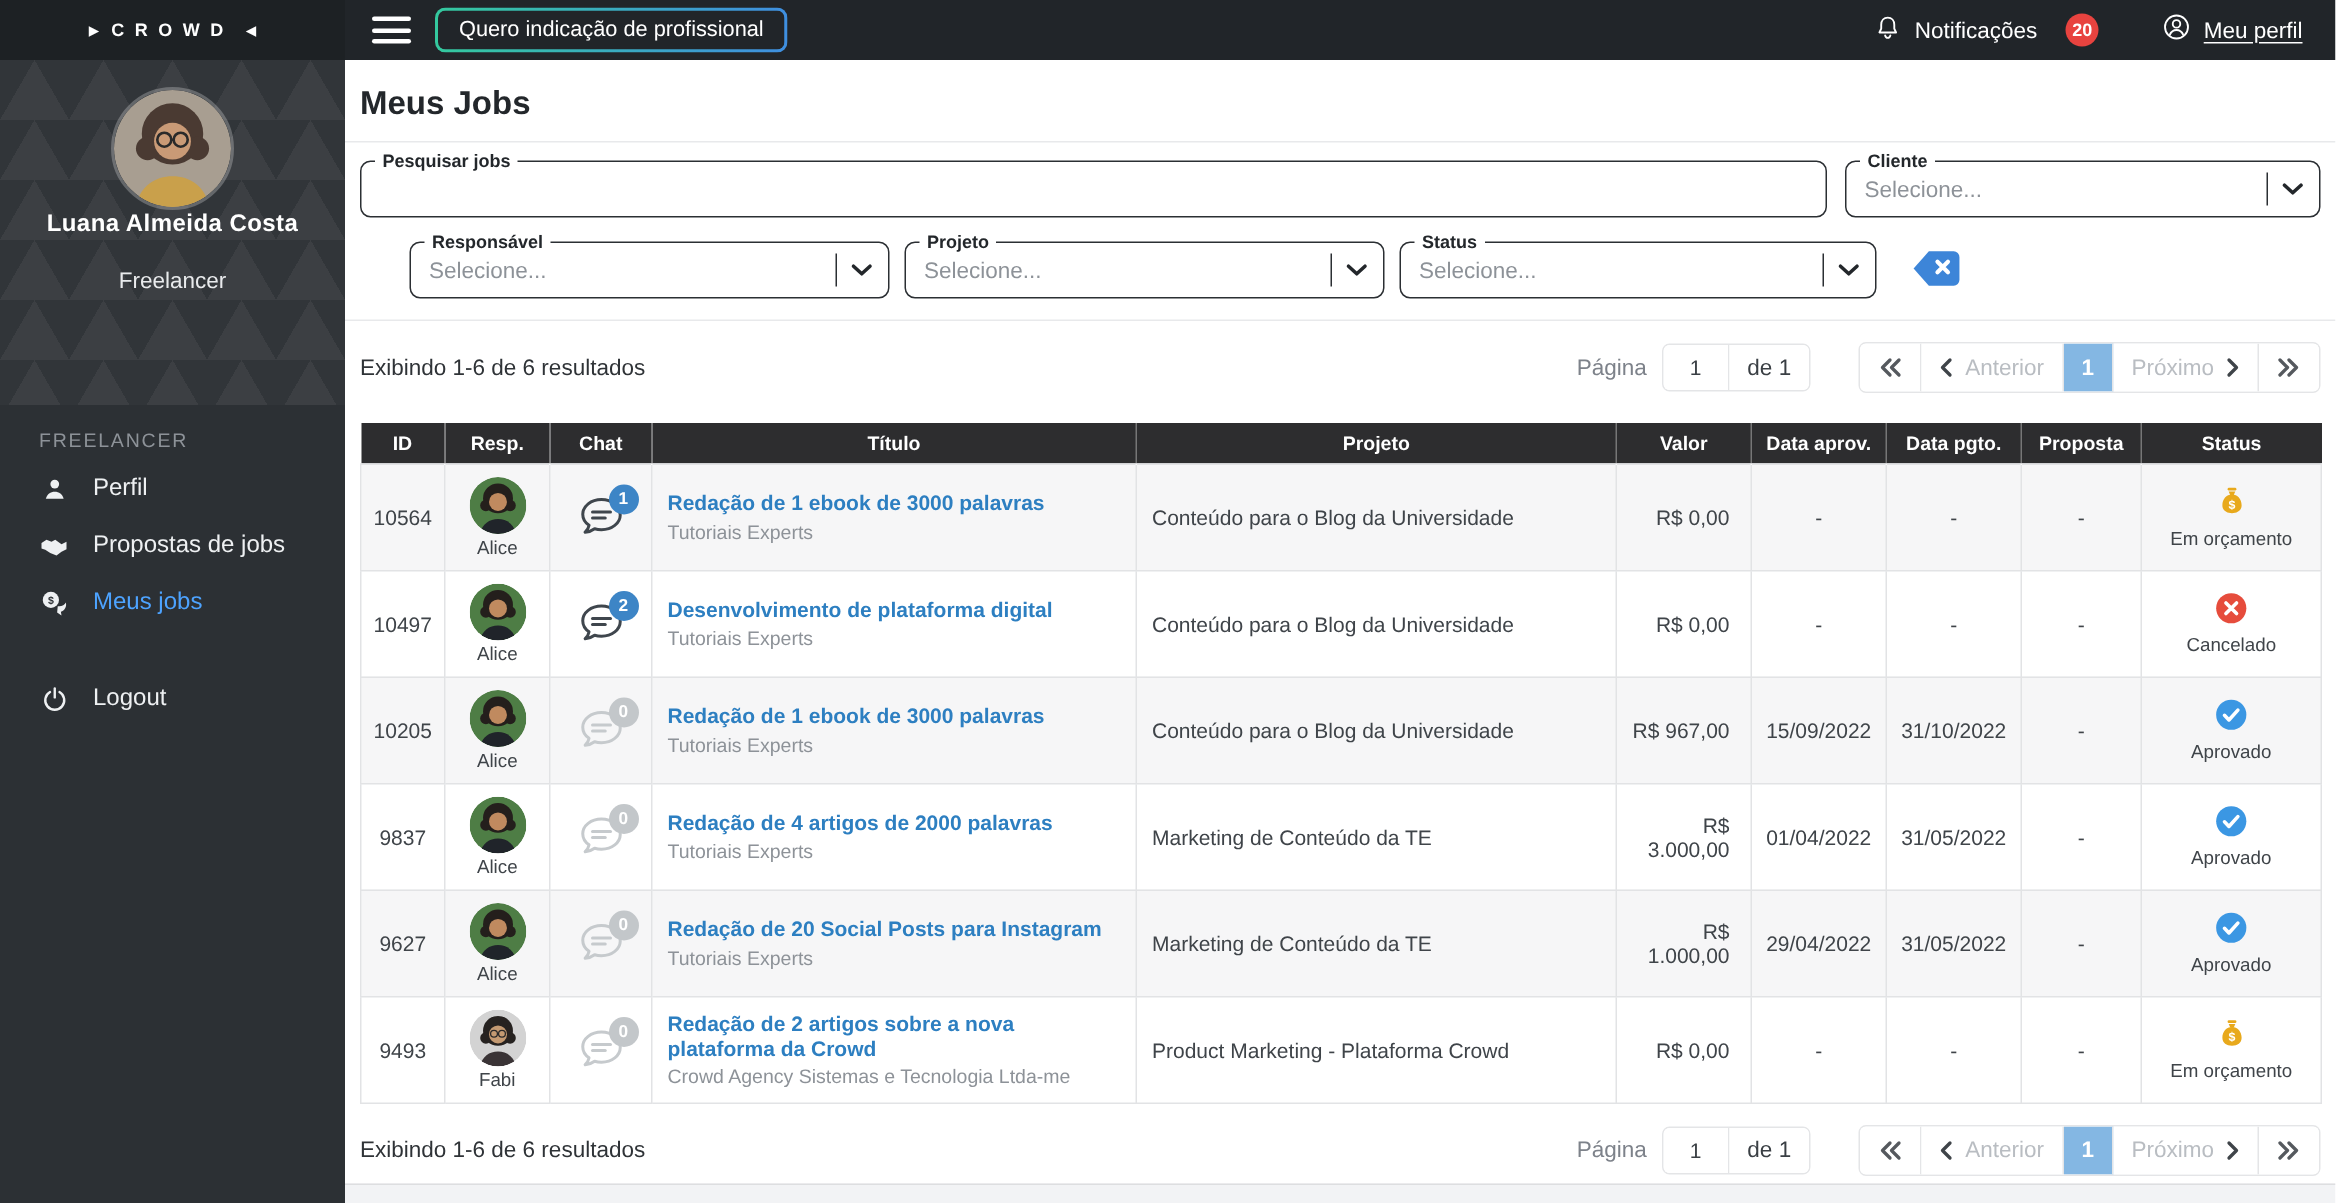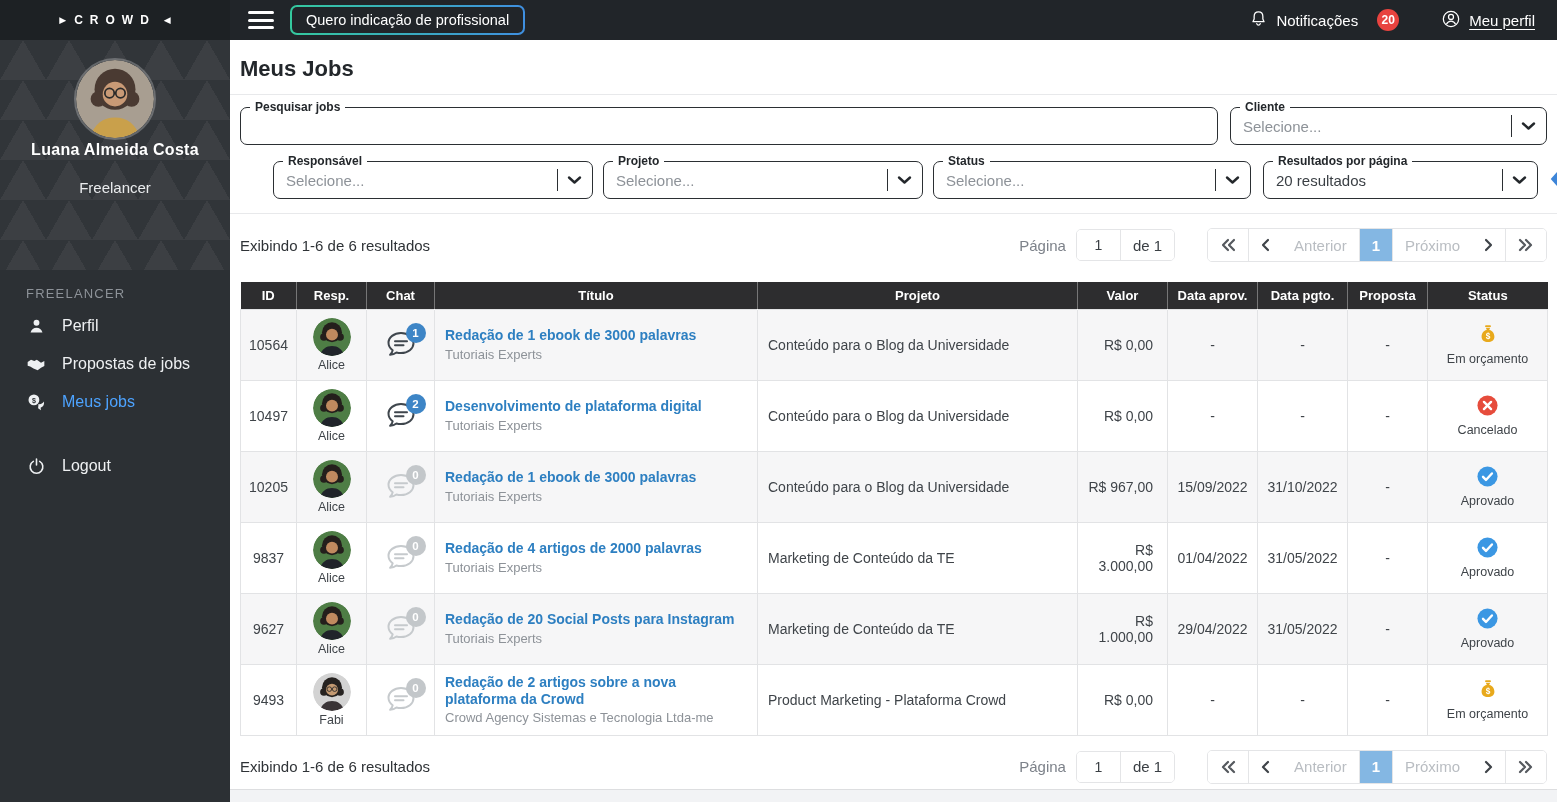--- a/index.html
+++ b/index.html
@@ -63,21 +63,21 @@
   .clear-btn { margin-left:11px; width:34px; height:38px; display:flex; align-items:center; justify-content:center; cursor:pointer; background:none; border:none; }
 
   .results-bar { display:flex; align-items:center; padding:14px 10px; }
   .results-text { font-size:15px; color:#2f3337; }
   .rb-spacer { flex:1; }
   .pg-label { font-size:15px; color:#7d828a; margin-right:10px; }
   .pg-box { display:flex; border:1px solid #e4e5e7; border-radius:5px; overflow:hidden; height:32px; margin-right:32px; }
   .pg-box input { width:44px; border:none; outline:none; text-align:center; font-size:14px; color:#3a3f44; font-family:inherit; border-right:1px solid #e4e5e7; }
   .pg-of { display:flex; align-items:center; padding:0 12px; font-size:15px; color:#3a3f44; background:#fff; }
   .pager { display:flex; border:1px solid #e4e5e7; border-radius:5px; overflow:hidden; height:34px; }
-  .pager > div { display:flex; align-items:center; justify-content:center; padding:0 12px; font-size:15px; color:#b9bdc2; border-right:1px solid #e4e5e7; cursor:pointer; background:#fff; gap:24px; }
+  .pager > div { display:flex; align-items:center; justify-content:center; padding:0 12px; font-size:15px; color:#b9bdc2; border-right:1px solid #e4e5e7; cursor:pointer; background:#fff; gap:8px; }
   .pager > div:last-child { border-right:none; }
   .pager .pnum { background:#84b7e3; color:#fff; min-width:32px; font-weight:600; }
 
   
   .tbl-wrap { padding:6px 10px 0 10px; }
   table { border-collapse:collapse; table-layout:fixed; width:1307px; }
   thead th { background:#2d2d2f; color:#fff; font-size:13px; font-weight:bold; height:27px; border-right:1px solid rgba(255,255,255,.35); text-align:center; }
   thead th:last-child { border-right:none; }
   tbody td { border:1px solid #e2e3e5; height:71px; font-size:14px; color:#3f4449; vertical-align:middle; text-align:center; padding:4px 6px; }
   tbody tr:nth-child(odd) { background:#f6f6f7; }
@@ -244,30 +244,20 @@
           <span class="vdiv"></span>
           <span class="chev">
               <svg width="15" height="10" viewBox="0 0 15 10" fill="none" stroke="#23272b" stroke-width="2.4" stroke-linecap="round" stroke-linejoin="round">
                 <path d="M2 2.5l5.5 5 5.5-5"></path>
               </svg>
             </span>
         </div>
         <div class="field f-status">
           <span class="flabel">Status</span>
           <span class="fvalue">Selecione...</span>
-          <span class="vdiv"></span>
-          <span class="chev">
-              <svg width="15" height="10" viewBox="0 0 15 10" fill="none" stroke="#23272b" stroke-width="2.4" stroke-linecap="round" stroke-linejoin="round">
-                <path d="M2 2.5l5.5 5 5.5-5"></path>
-              </svg>
-            </span>
-        </div>
-        <div class="field f-perpage">
-          <span class="flabel">Resultados por página</span>
-          <span class="fvalue dark">20 resultados</span>
           <span class="vdiv"></span>
           <span class="chev">
               <svg width="15" height="10" viewBox="0 0 15 10" fill="none" stroke="#23272b" stroke-width="2.4" stroke-linecap="round" stroke-linejoin="round">
                 <path d="M2 2.5l5.5 5 5.5-5"></path>
               </svg>
             </span>
         </div>
         <button class="clear-btn">
           <span>
             <svg width="34" height="28" viewBox="0 0 26 22">

